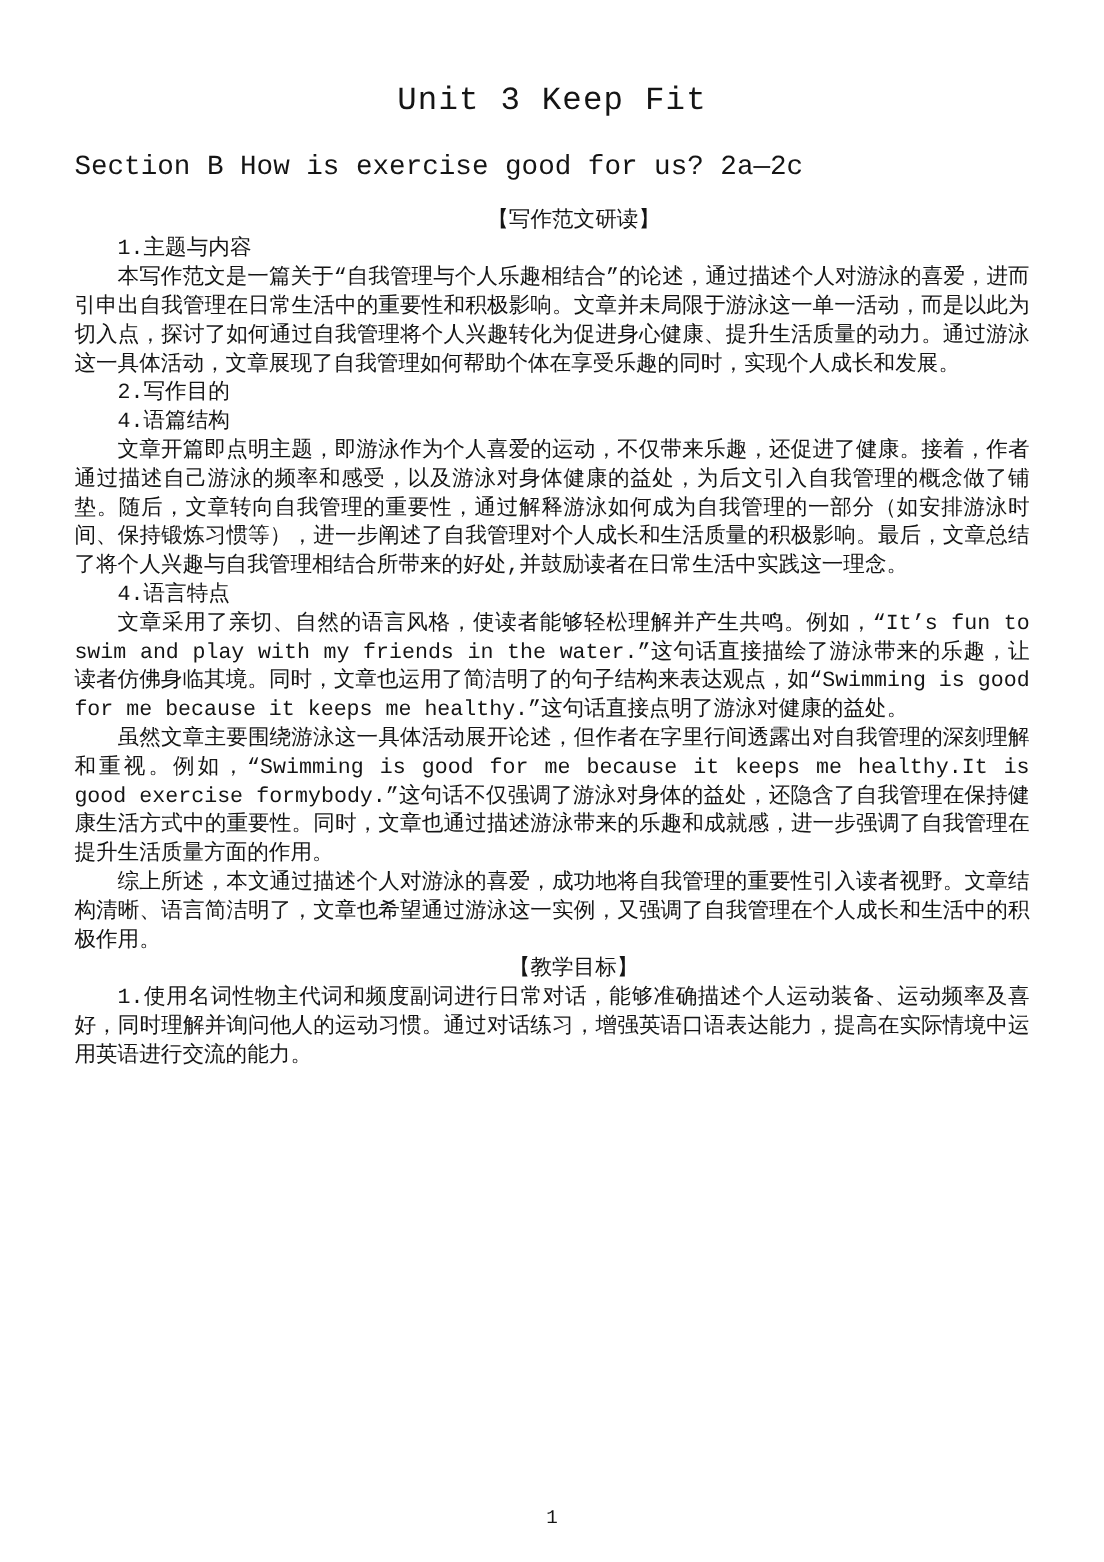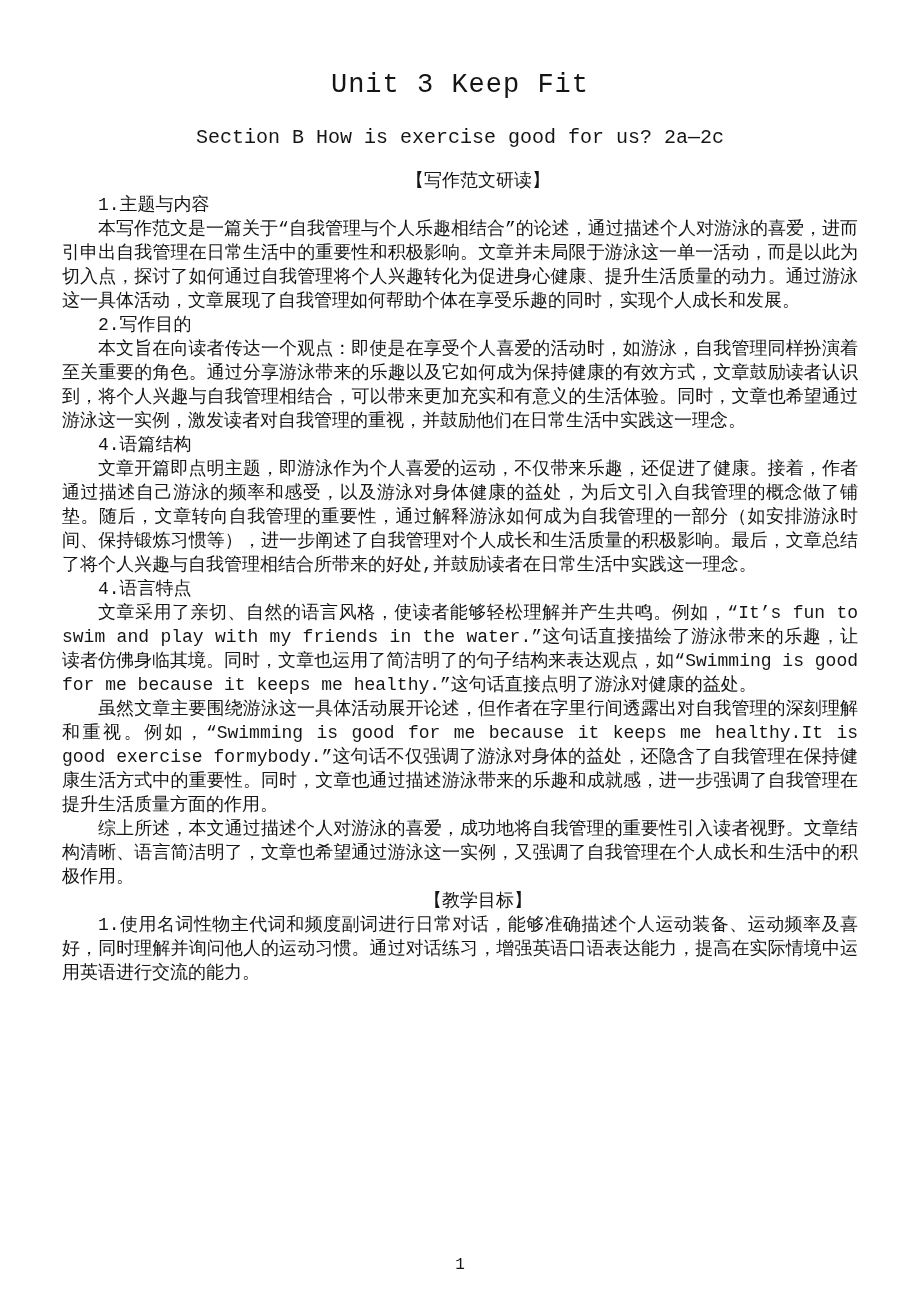--- a/index.html
+++ b/index.html
@@ -22,22 +22,22 @@
   .doc-title {
     margin: 0 0 26px 0;
     text-align: center;
     font-size: 27px;
     font-weight: normal;
     letter-spacing: 1px;
     white-space: nowrap;
   }
   .doc-subtitle {
     margin: 0 0 20px 0;
-    text-align: center;
-    font-size: 20px;
+    text-align: left;
+    font-size: 23px;
     font-weight: normal;
     white-space: nowrap;
   }
   .doc-body {
     width: 796px;
   }
   .para {
     margin: 0;
     font-size: 18px;
     line-height: 24px;
@@ -67,21 +67,20 @@
 
   <h1 class="doc-title">Unit 3 Keep Fit</h1>
 
   <h2 class="doc-subtitle">Section B How is exercise good for us? 2a—2c</h2>
 
   <div class="doc-body">
     <p class="para heading">【写作范文研读】</p>
     <p class="para">1.主题与内容</p>
     <p class="para">本写作范文是一篇关于“自我管理与个人乐趣相结合”的论述，通过描述个人对游泳的喜爱，进而引申出自我管理在日常生活中的重要性和积极影响。文章并未局限于游泳这一单一活动，而是以此为切入点，探讨了如何通过自我管理将个人兴趣转化为促进身心健康、提升生活质量的动力。通过游泳这一具体活动，文章展现了自我管理如何帮助个体在享受乐趣的同时，实现个人成长和发展。</p>
     <p class="para">2.写作目的</p>
-    <p class="para">本文旨在向读者传达一个观点：即使是在享受个人喜爱的活动时，如游泳，自我管理同样扮演着至关重要的角色。通过分享游泳带来的乐趣以及它如何成为保持健康的有效方式，文章鼓励读者认识到，将个人兴趣与自我管理相结合，可以带来更加充实和有意义的生活体验。同时，文章也希望通过游泳这一实例，激发读者对自我管理的重视，并鼓励他们在日常生活中实践这一理念。</p>
     <p class="para">4.语篇结构</p>
     <p class="para">文章开篇即点明主题，即游泳作为个人喜爱的运动，不仅带来乐趣，还促进了健康。接着，作者通过描述自己游泳的频率和感受，以及游泳对身体健康的益处，为后文引入自我管理的概念做了铺垫。随后，文章转向自我管理的重要性，通过解释游泳如何成为自我管理的一部分（如安排游泳时间、保持锻炼习惯等），进一步阐述了自我管理对个人成长和生活质量的积极影响。最后，文章总结了将个人兴趣与自我管理相结合所带来的好处,并鼓励读者在日常生活中实践这一理念。</p>
     <p class="para">4.语言特点</p>
     <p class="para">文章采用了亲切、自然的语言风格，使读者能够轻松理解并产生共鸣。例如，“It’s fun to swim and play with my friends in the water.”这句话直接描绘了游泳带来的乐趣，让读者仿佛身临其境。同时，文章也运用了简洁明了的句子结构来表达观点，如“Swimming is good for me because it keeps me healthy.”这句话直接点明了游泳对健康的益处。</p>
     <p class="para">虽然文章主要围绕游泳这一具体活动展开论述，但作者在字里行间透露出对自我管理的深刻理解和重视。例如，“Swimming is good for me because it keeps me healthy.It is good exercise formybody.”这句话不仅强调了游泳对身体的益处，还隐含了自我管理在保持健康生活方式中的重要性。同时，文章也通过描述游泳带来的乐趣和成就感，进一步强调了自我管理在提升生活质量方面的作用。</p>
     <p class="para">综上所述，本文通过描述个人对游泳的喜爱，成功地将自我管理的重要性引入读者视野。文章结构清晰、语言简洁明了，文章也希望通过游泳这一实例，又强调了自我管理在个人成长和生活中的积极作用。</p>
     <p class="para heading">【教学目标】</p>
     <p class="para">1.使用名词性物主代词和频度副词进行日常对话，能够准确描述个人运动装备、运动频率及喜好，同时理解并询问他人的运动习惯。通过对话练习，增强英语口语表达能力，提高在实际情境中运用英语进行交流的能力。</p>
   </div>
 

